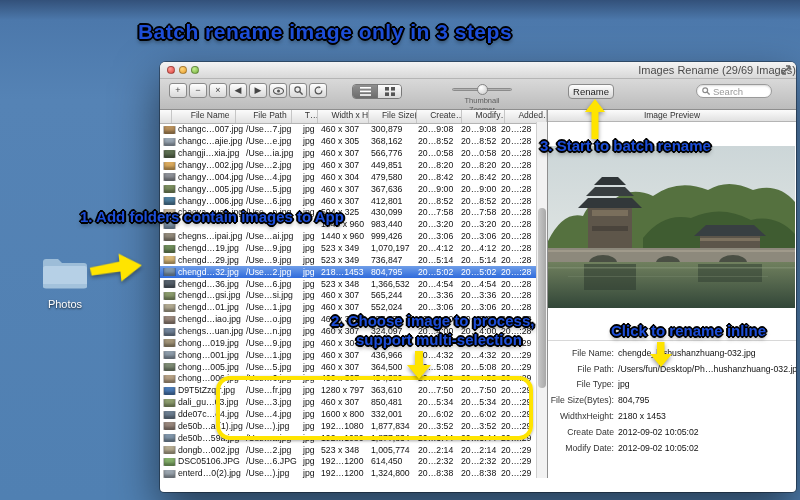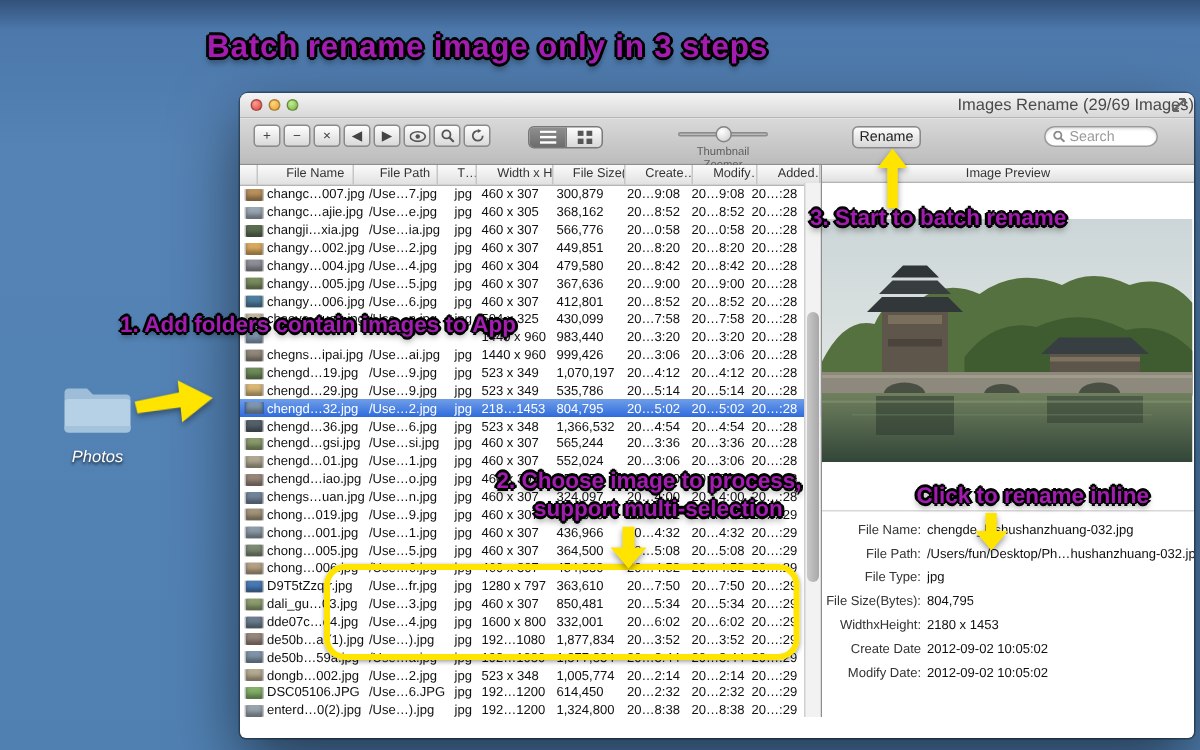--- a/index.html
+++ b/index.html
@@ -1,37 +1,37 @@
 <!DOCTYPE html>
 <html><head>
 <meta charset="utf-8">
 <style>
   * { margin:0; padding:0; box-sizing:border-box; }
   html,body { width:800px; height:500px; overflow:hidden; }
   body { position:relative; font-family:"Liberation Sans", sans-serif;
          background:linear-gradient(180deg,#33517a 0%,#4c78ab 4%,#5583b5 20%,#5080b2 100%); }
 
   
-  .anno { position:absolute; color:#a21caf; font-weight:bold; white-space:nowrap;
+  .anno { position:absolute; color:#1d4ed8; font-weight:bold; white-space:nowrap;
           text-shadow:-2px 0 0 #000, 2px 0 0 #000, 0 -2px 0 #000, 0 2px 0 #000,
                       -1px -1px 0 #000, 1px -1px 0 #000, -1px 1px 0 #000, 1px 1px 0 #000,
                       0 3px 4px rgba(0,0,0,.55); z-index:40; }
   .banner { top:20px; left:70px; width:510px; text-align:center; font-size:21px; letter-spacing:.5px; }
   .a-step1 { top:208px; left:80px; font-size:15px; }
   .a-step2a { top:312px; left:331px; font-size:15px; }
   .a-step2b { top:331px; left:356px; font-size:15px; }
   .a-step3 { top:137px; left:540px; font-size:15px; }
   .a-inline { top:322px; left:611px; font-size:15px; }
   .arrow { position:absolute; z-index:41; filter:drop-shadow(0 2px 2px rgba(0,0,0,.4)); }
   .sel-rect { position:absolute; left:216px; top:376px; width:317px; height:64px;
               border:4px solid #ffe400; border-radius:14px; z-index:39;
               box-shadow:0 1px 3px rgba(0,0,0,.35); }
 
   
-  .folder { position:absolute; left:36px; top:254px; width:58px; text-align:center; z-index:5; cursor:default;font-style:italic; }
+  .folder { position:absolute; left:36px; top:254px; width:58px; text-align:center; z-index:5; cursor:default; }
   .folder-label { margin-top:2px; color:#fff; font-size:11px; text-shadow:0 1px 2px rgba(0,0,0,.8); }
 
   
   .window { position:absolute; left:160px; top:62px; width:636px; height:430px;
             border-radius:6px 6px 4px 4px; box-shadow:0 18px 45px rgba(0,0,0,.55), 0 0 0 1px rgba(0,0,0,.35);
             background:#fff; z-index:10; }
   .titlebar { height:17px; border-radius:5px 5px 0 0;
               background:linear-gradient(#f4f4f4,#d8d8d8); border-bottom:1px solid #b5b5b5;
               position:relative; display:flex; align-items:center; }
   .title { position:absolute; left:0; right:0; text-align:right; font-size:11px; color:#4a4a4a; }
@@ -341,21 +341,21 @@
             <div class="cell c-ad">20…:28</div>
           </div>
           <div class="trow">
             <div class="cell c-icon">
               <div class="thumb" style="background: rgb(217, 184, 120);"></div>
             </div>
             <div class="cell c-name">chengd…29.jpg</div>
             <div class="cell c-path">/Use…9.jpg</div>
             <div class="cell c-type">jpg</div>
             <div class="cell c-dims">523 x 349</div>
-            <div class="cell c-size">535,786</div>
+            <div class="cell c-size">736,847</div>
             <div class="cell c-cr">20…5:14</div>
             <div class="cell c-mo">20…5:14</div>
             <div class="cell c-ad">20…:28</div>
           </div>
           <div class="trow sel">
             <div class="cell c-icon">
               <div class="thumb" style="background: rgb(126, 150, 174);"></div>
             </div>
             <div class="cell c-name">chengd…32.jpg</div>
             <div class="cell c-path">/Use…2.jpg</div>

